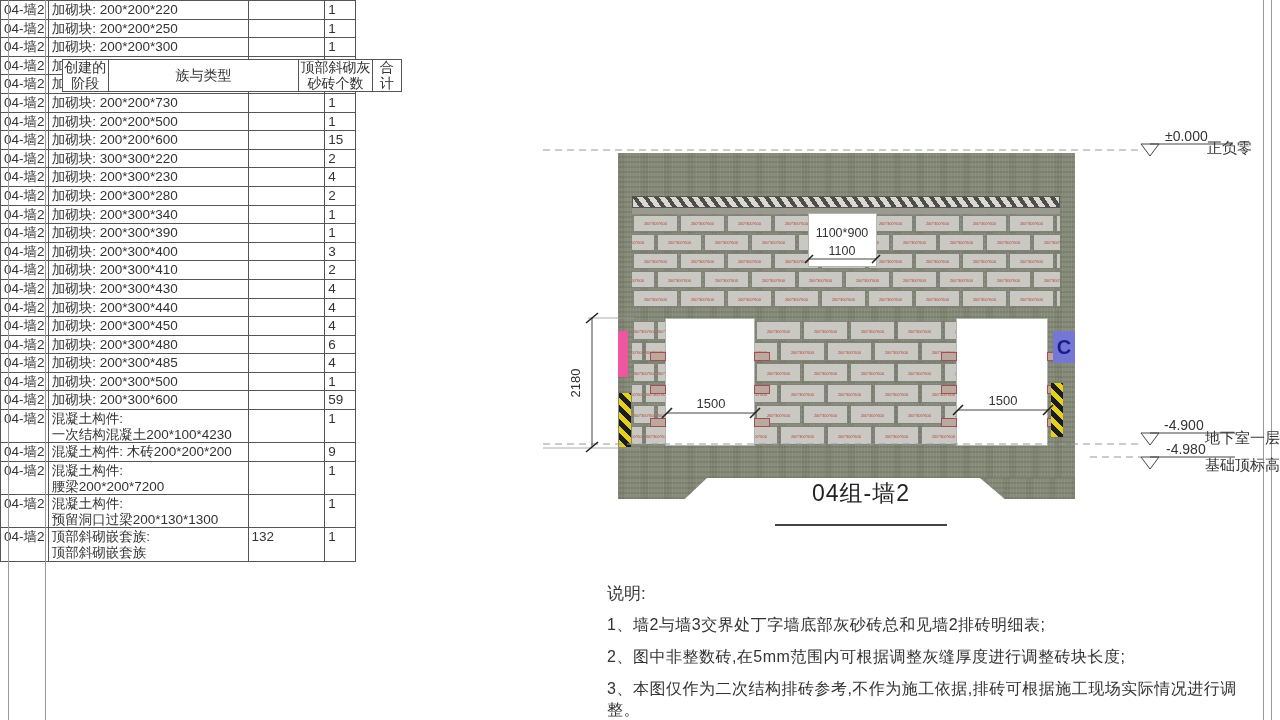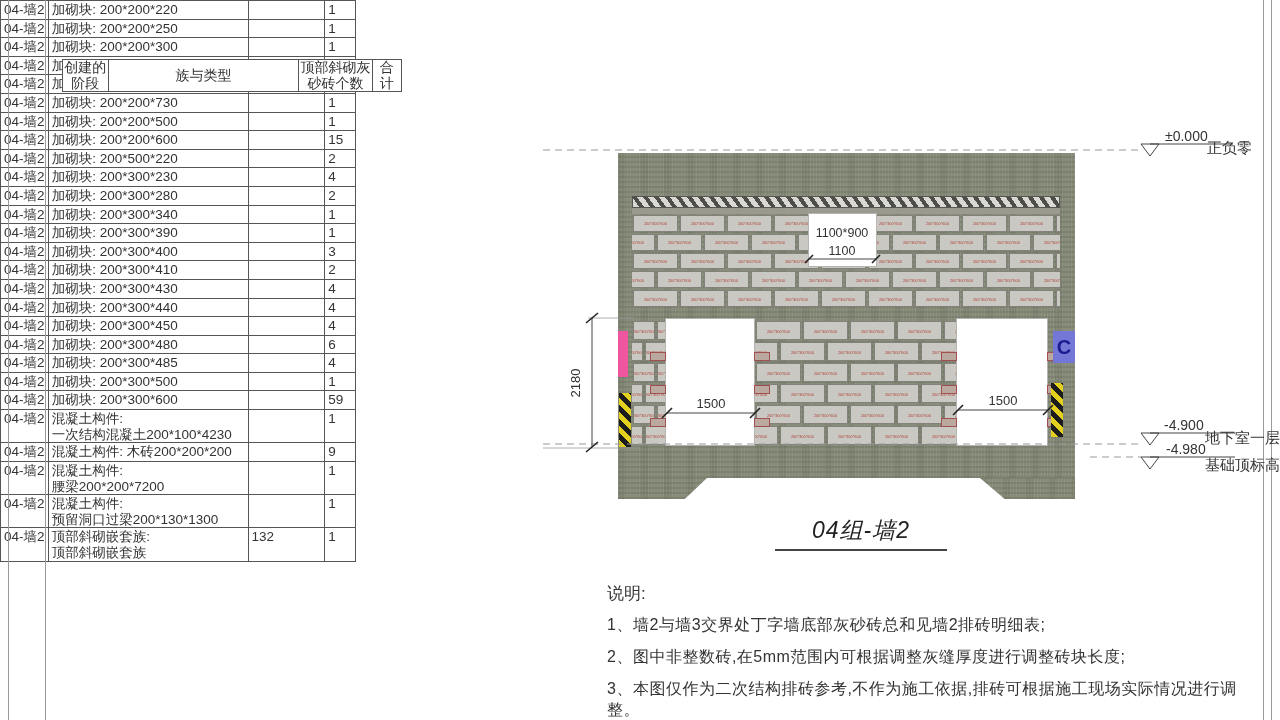--- a/index.html
+++ b/index.html
@@ -49,22 +49,22 @@
   .woodbrick{position:absolute;width:16px;height:9px;background:#bba9a0;border:1px solid #a05050;
              box-sizing:border-box;z-index:25;}
   #pink-block{position:absolute;left:618px;top:331px;width:10px;height:46px;background:#f0559f;z-index:30;}
   .stripe-block{position:absolute;width:12px;background:repeating-linear-gradient(45deg,#e3cf1d 0 5px,#1c1c1c 5px 10px);z-index:30;}
   #stripe-left{left:619px;top:393px;height:54px;}
   #stripe-right{left:1051px;top:383px;height:54px;}
   #blue-block{position:absolute;left:1053px;top:331px;width:22px;height:32px;background:#7577d6;z-index:30;
               display:flex;align-items:center;justify-content:center;font-size:20px;font-weight:bold;color:#1b1b8f;}
 
   
-  #dwg-title{position:absolute;left:775px;top:515px;width:172px;text-align:center;font-size:23px;
-             color:#222;letter-spacing:1px;padding-bottom:3px;border-bottom:2px solid #444;font-style:italic;}
+  #dwg-title{position:absolute;left:775px;top:478px;width:172px;text-align:center;font-size:23px;
+             color:#222;letter-spacing:1px;padding-bottom:15px;border-bottom:2px solid #444;}
   #notes{position:absolute;left:607px;top:582px;width:660px;font-size:16px;color:#333;}
   #notes .nh{font-size:17px;margin-bottom:10px;}
   #notes .ni{margin-bottom:11px;letter-spacing:.5px;}
 
   #anno-svg{position:absolute;left:0;top:0;z-index:50;pointer-events:none;}
   #anno-svg text{fill:#333;font-family:"Liberation Sans","DejaVu Sans",sans-serif;}
   .dimline{stroke:#444;stroke-width:1;}
   .extline{stroke:#999;stroke-width:.8;}
   .dashline{stroke:#999;stroke-width:1;stroke-dasharray:7 5;}
   .tick{stroke:#222;stroke-width:1.6;}
@@ -150,21 +150,21 @@
         <div class="tcell c-phase">04-墙2</div>
         <div class="tcell c-family">
           <div>加砌块: 200*200*600</div>
         </div>
         <div class="tcell c-count"></div>
         <div class="tcell c-total">15</div>
       </div>
       <div class="trow">
         <div class="tcell c-phase">04-墙2</div>
         <div class="tcell c-family">
-          <div>加砌块: 200*500*220</div>
+          <div>加砌块: 300*300*220</div>
         </div>
         <div class="tcell c-count"></div>
         <div class="tcell c-total">2</div>
       </div>
       <div class="trow">
         <div class="tcell c-phase">04-墙2</div>
         <div class="tcell c-family">
           <div>加砌块: 200*300*230</div>
         </div>
         <div class="tcell c-count"></div>

